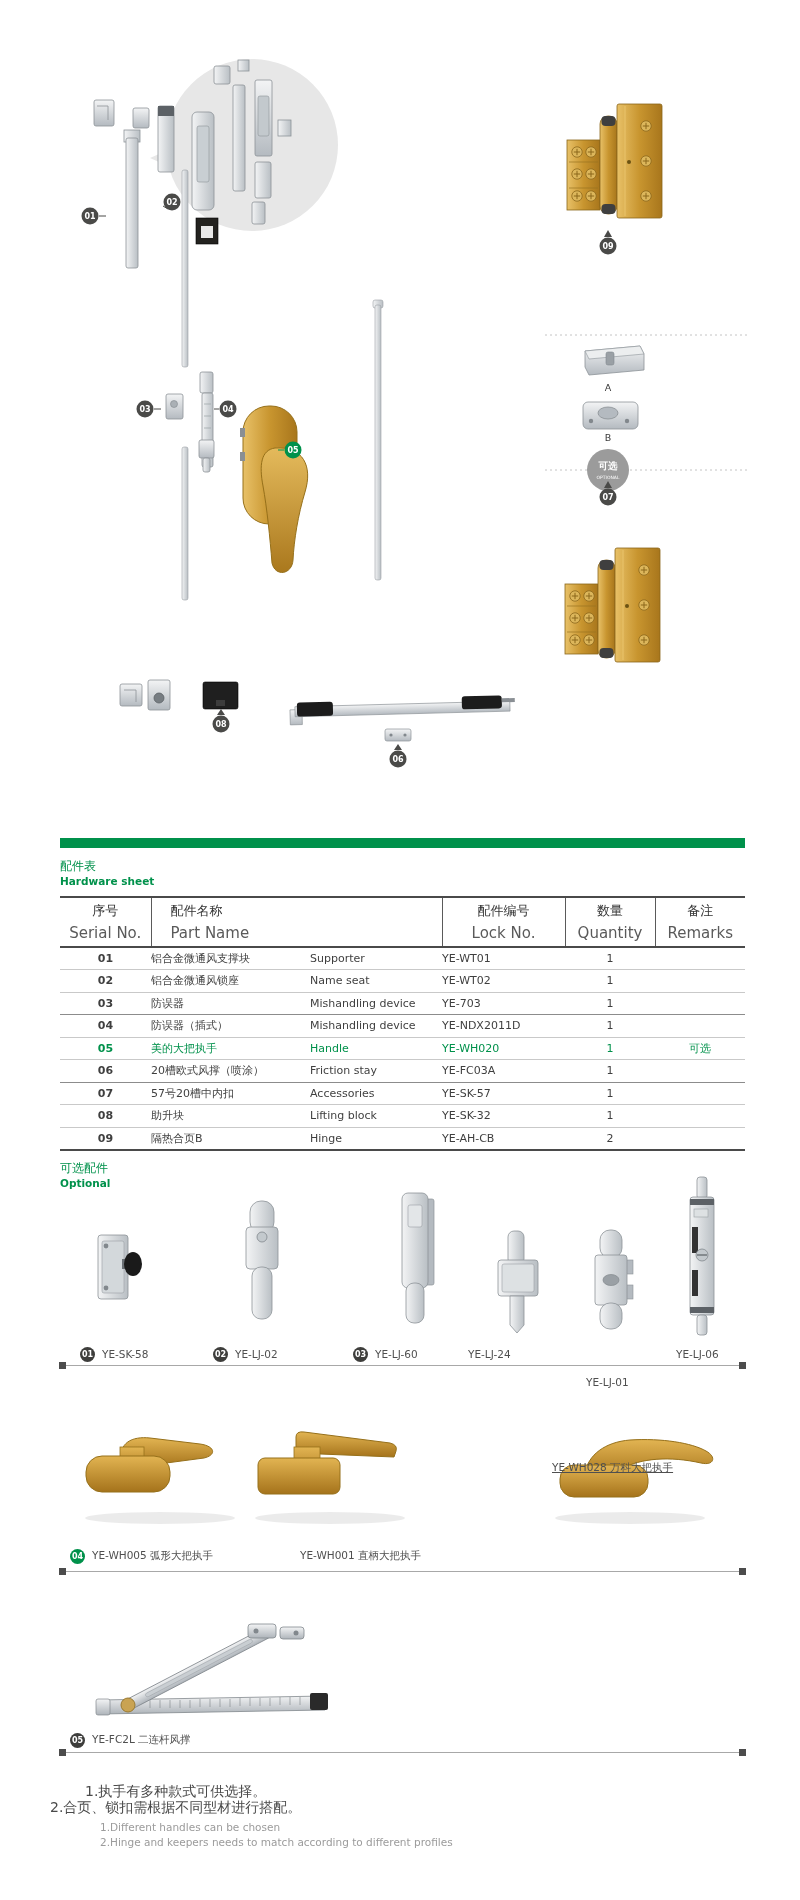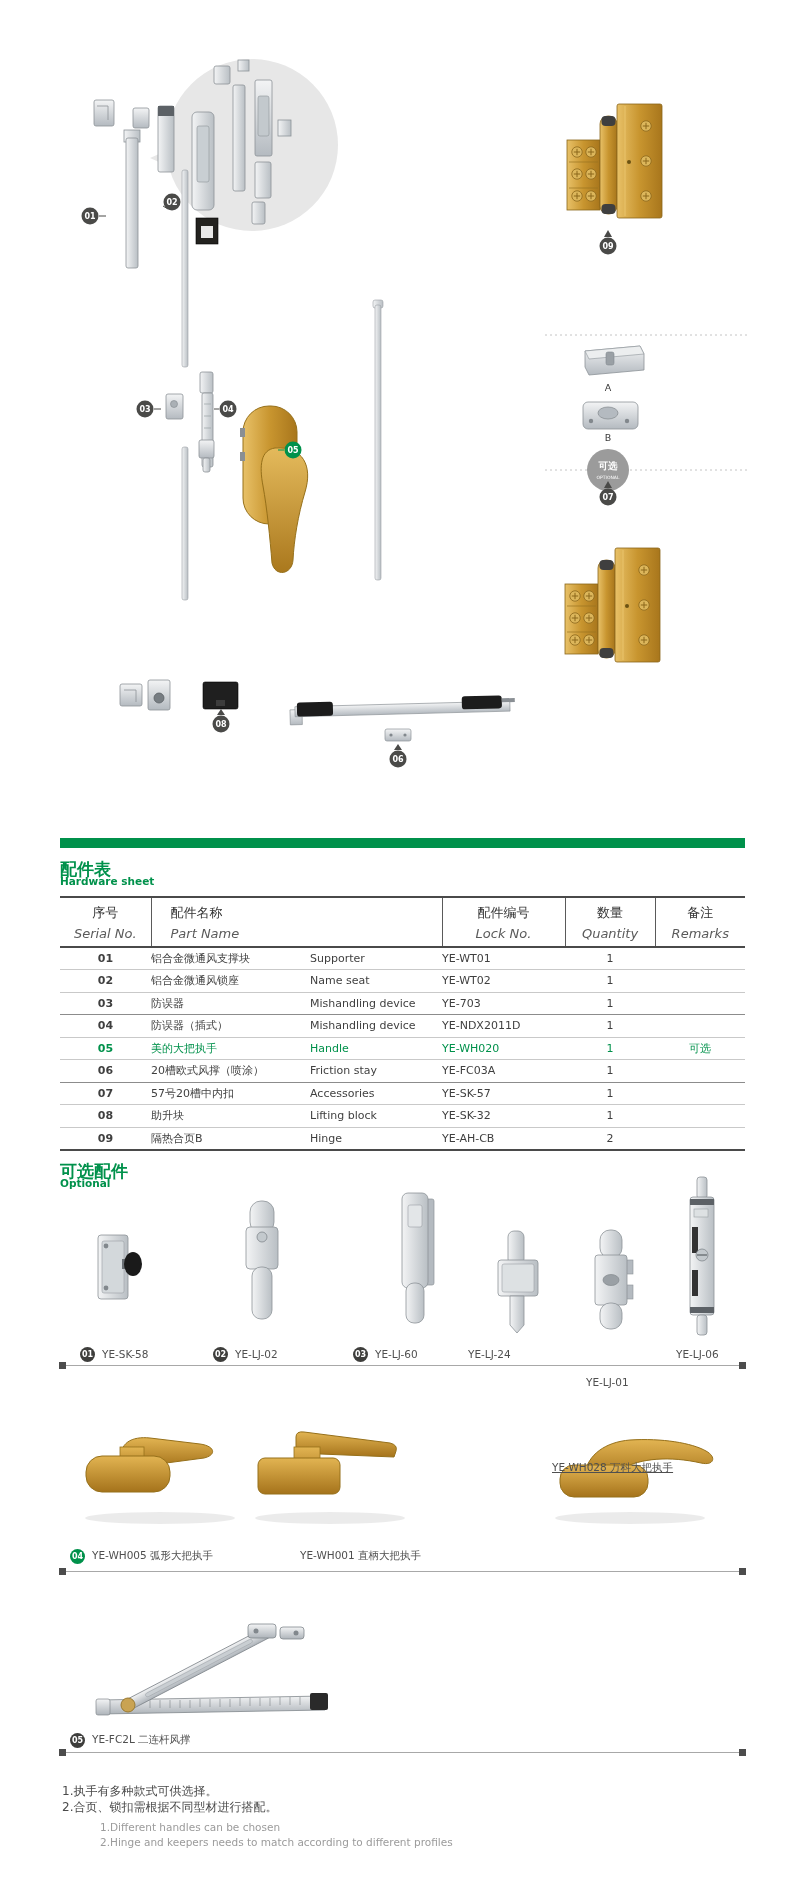--- a/index.html
+++ b/index.html
@@ -3,32 +3,32 @@
 <meta charset="utf-8">
 <style>
   html,body{margin:0;padding:0;background:#ffffff;}
   .page{position:relative;width:800px;height:1900px;background:#fff;overflow:hidden;
         font-family:"DejaVu Sans","Liberation Sans",sans-serif;color:#3f3f3f;}
   svg text{font-family:"DejaVu Sans","Liberation Sans",sans-serif;}
   .abs{position:absolute;}
 
   
   .green-bar{position:absolute;left:60px;top:838px;width:685px;height:10px;background:var(--green,#00914b);}
-  .title-cn{position:absolute;left:60px;font-size:17px;font-weight:bold;color:var(--green,#00914b);}
+  .title-cn{position:absolute;left:60px;font-size:12px;font-weight:normal;color:var(--green,#00914b);}
   .title-en{position:absolute;left:60px;font-size:10.5px;font-weight:bold;color:var(--green,#00914b);}
 
   
   table.sheet{position:absolute;left:60px;top:896px;width:685px;border-collapse:collapse;table-layout:fixed;
       border-top:2px solid #4a4a4a;border-bottom:2px solid #4a4a4a;}
   table.sheet th{font-weight:normal;padding:0;}
   table.sheet thead tr{height:50px;}
   table.sheet thead th{border-bottom:2px solid #4a4a4a;vertical-align:middle;}
   th.vline{border-right:1px solid #5a5a5a;}
   .hcn{font-size:13px;color:#333;}
-  .hen{font-size:13px;color:#5a5a5a;margin-top:4px;font-style:italic;}
+  .hen{font-size:15px;color:#5a5a5a;margin-top:4px;}
   .hleft .hcn,.hleft .hen{text-align:left;padding-left:19px;}
   .hcenter .hcn,.hcenter .hen{text-align:center;}
   table.sheet tbody tr{height:22.5px;}
   table.sheet tbody td{border-bottom:1px solid #c9c9c9;font-size:11px;color:#3f3f3f;vertical-align:middle;padding:0;}
   table.sheet tbody tr.gend td{border-bottom:1px solid #8c8c8c;}
   table.sheet tbody tr:last-child td{border-bottom:none;}
   td.td-serial{font-weight:bold;color:#262626;text-align:center;}
   td.td-name_cn{padding-left:19px;}
   td.td-part_no{padding-left:16px;font-size:10.5px;}
   td.td-qty{text-align:center;}
@@ -41,21 +41,21 @@
   .badge{display:inline-flex;align-items:center;justify-content:center;width:15px;height:15px;border-radius:50%;
          background:#3e3e3c;color:#fff;font-size:8px;font-weight:bold;margin-right:7px;flex:0 0 auto;}
   .badge.green{background:var(--green,#00914b);}
 
   
   .divline{position:absolute;left:60px;width:685px;height:1px;background:#a8a8a8;}
   .divline .sq{position:absolute;width:7px;height:7px;background:#4c4c4c;top:-3px;}
   .divline .sq.l{left:-1px;} .divline .sq.r{right:-1px;}
 
   
-  .notes-cn{position:absolute;left:62px;top:1783px;font-size:12px;color:#4a4a4a;line-height:16px;}
+  .notes-cn{position:absolute;left:50px;top:1783px;font-size:14px;color:#4a4a4a;line-height:16px;text-align:center;}
   .notes-en{position:absolute;left:62px;top:1820px;font-size:10.5px;color:#9b9b9b;line-height:14.5px;margin-left:38px;}
 </style>
 </head>
 <body>
 
 <div class="page">
 
   <svg class="abs" style="left:0;top:0" width="800" height="830" viewBox="0 0 800 830">
     <defs>
       <linearGradient id="silv" x1="0" y1="0" x2="1" y2="0">

